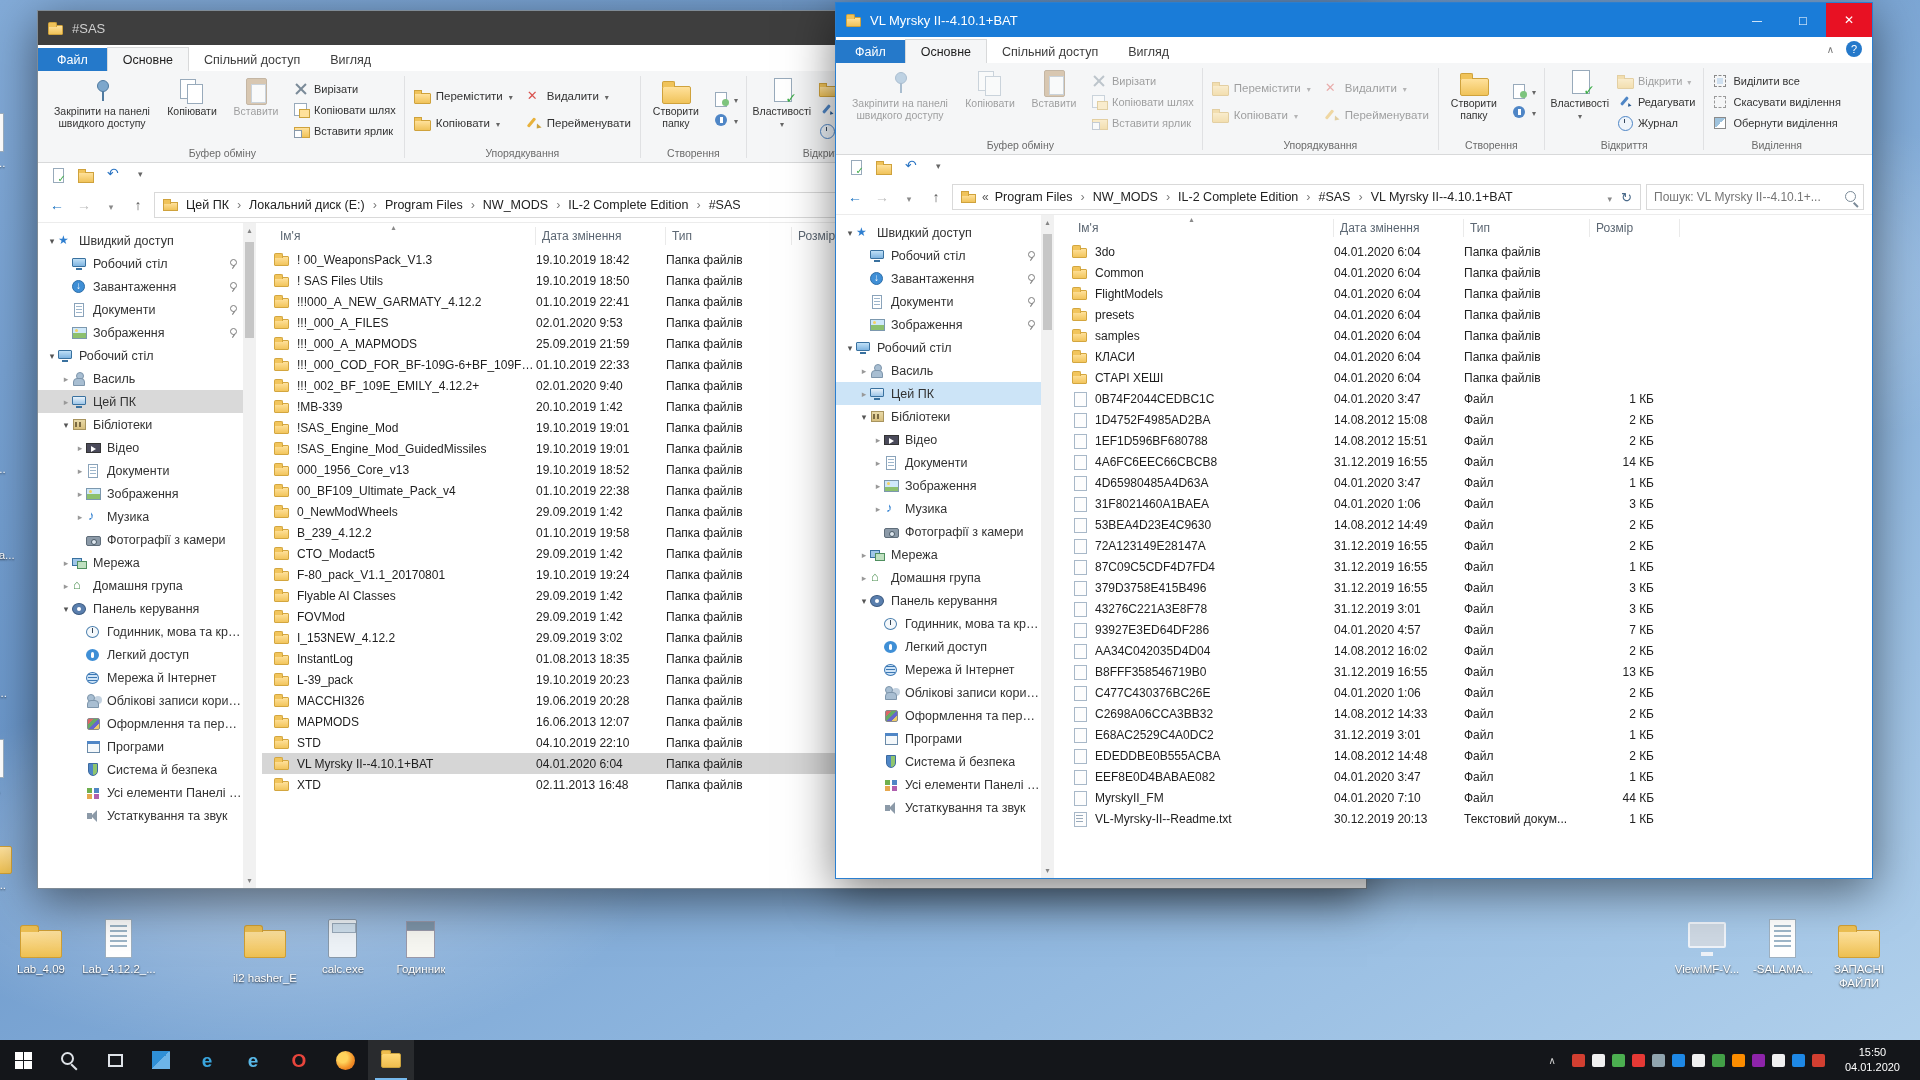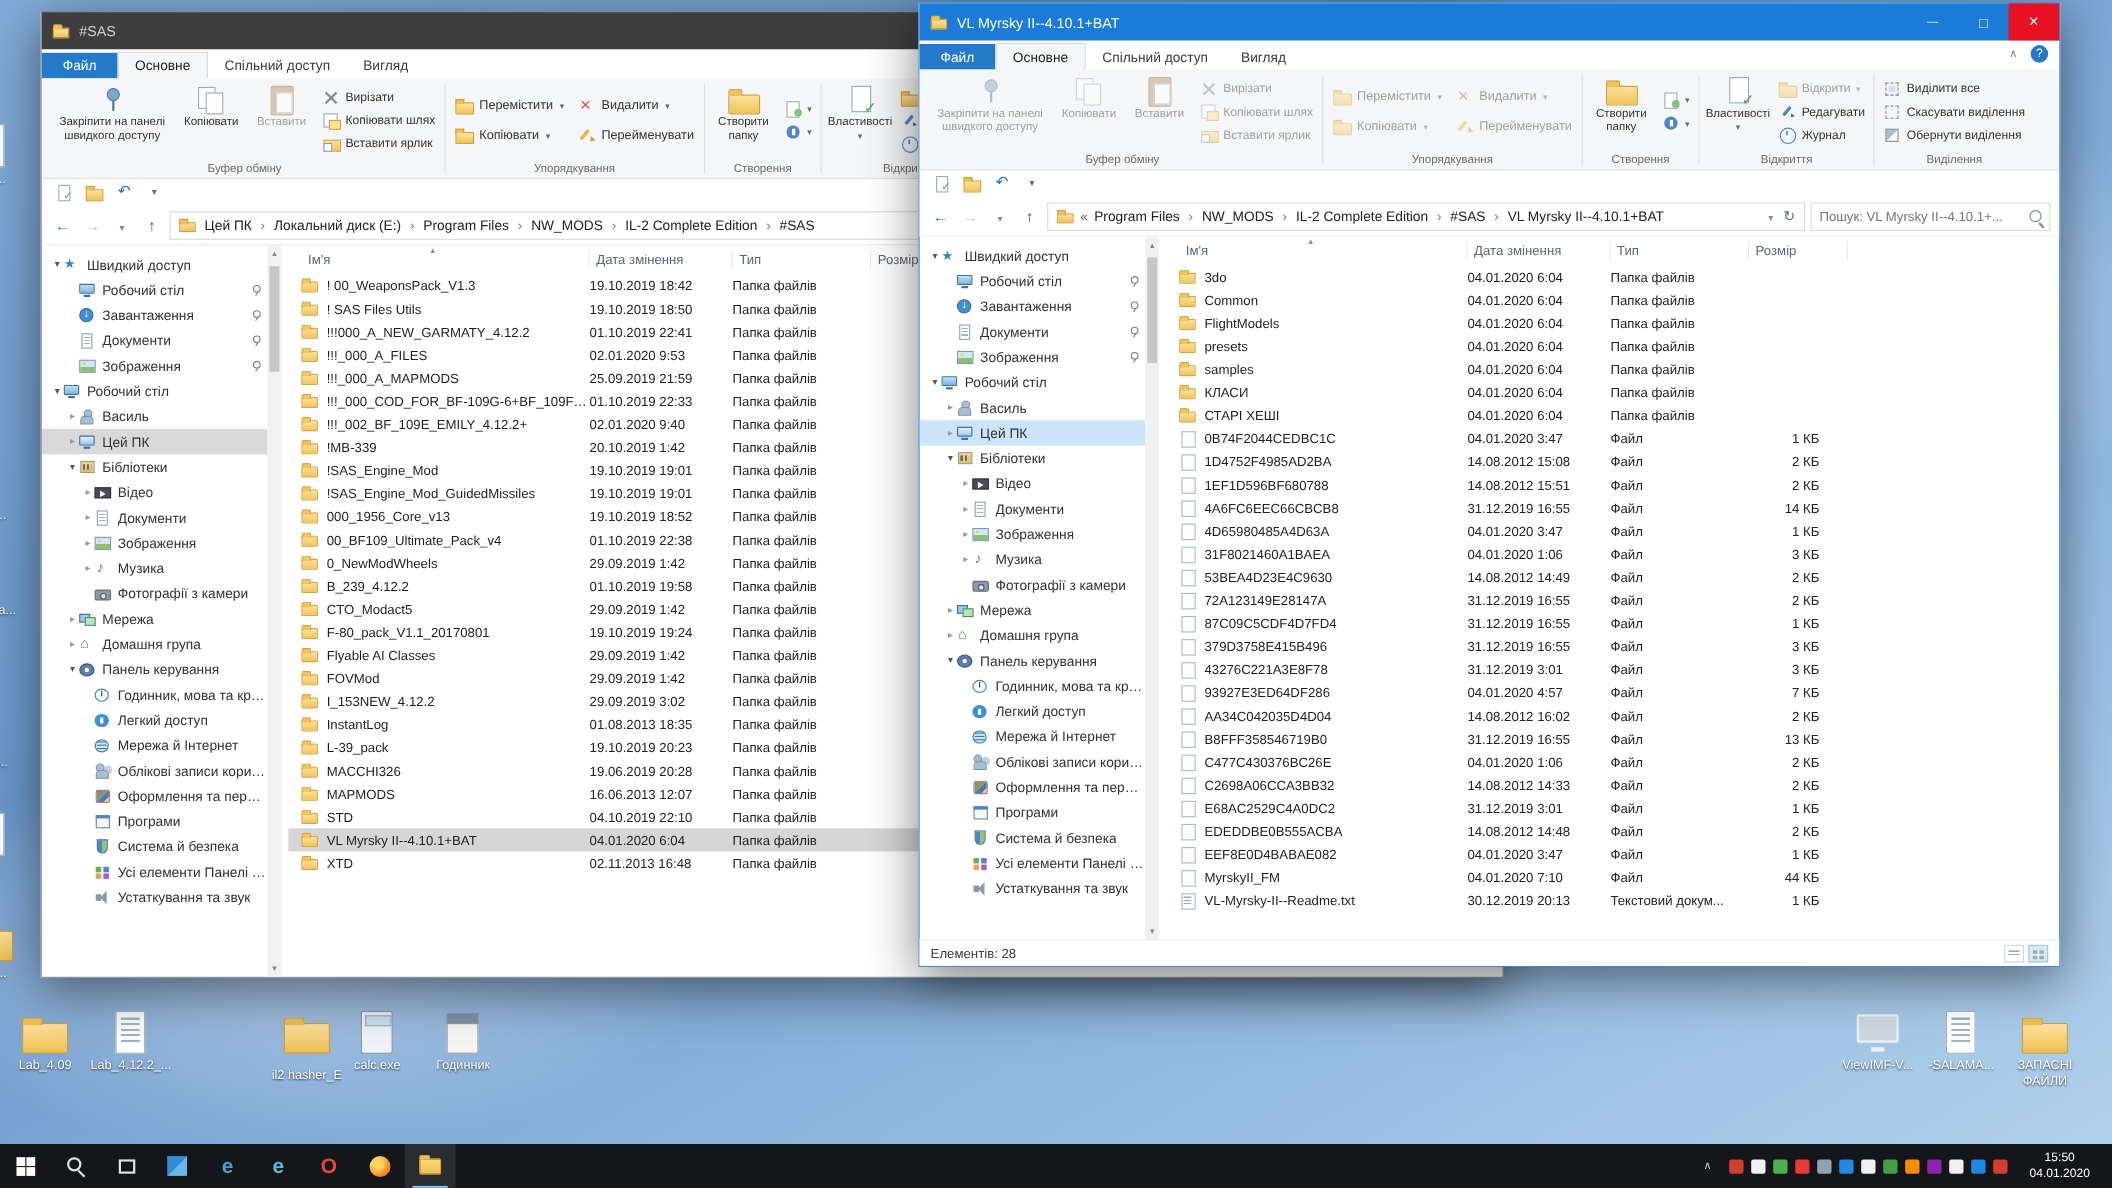--- a/index.html
+++ b/index.html
@@ -265,21 +265,21 @@
   <div>
 
   <div class="dicon k-folder" style="left: 2px;">
       <span class="dico"></span>
       <span class="dlabel">Lab_4.09</span>
     </div>
       <div class="dicon k-doc" style="left: 80px;">
       <span class="dico"></span>
       <span class="dlabel">Lab_4.12.2_...</span>
     </div>
-      <div class="dicon k-folder" style="left: 240px; gap: 12px;">
+      <div class="dicon k-folder" style="left: 226px; gap: 12px;">
       <span class="dico"></span>
       <span class="dlabel">il2 hasher_E</span>
     </div>
       <div class="dicon k-calc" style="left: 304px;">
       <span class="dico"></span>
       <span class="dlabel">calc.exe</span>
     </div>
       <div class="dicon k-notepad" style="left: 382px;">
       <span class="dico"></span>
       <span class="dlabel">Годинник</span>
@@ -1432,27 +1432,20 @@
           <div class="frow k-text">
           <span class="fic"></span>
           <span class="c-name">VL-Myrsky-II--Readme.txt</span>
           <span class="c-date">30.12.2019 20:13</span>
           <span class="c-type">Текстовий докум...</span>
           <span class="c-size">1 КБ</span>
         </div>
         </div>
     </div>
   </div>
-  <div class="statusbar">
-    <span>Елементів: 28</span>
-    <div class="status-views">
-      <span class="vbtn vlist"></span>
-      <span class="vbtn vthumb sel"></span>
-    </div>
-  </div>
 </section>
 
 <div class="taskbar">
   <div class="tb-left">
     <div class="tbbtn">
         <span class="winlogo"></span>
       </div>
     <div class="tbbtn">
         <span class="mag"></span>
       </div>

